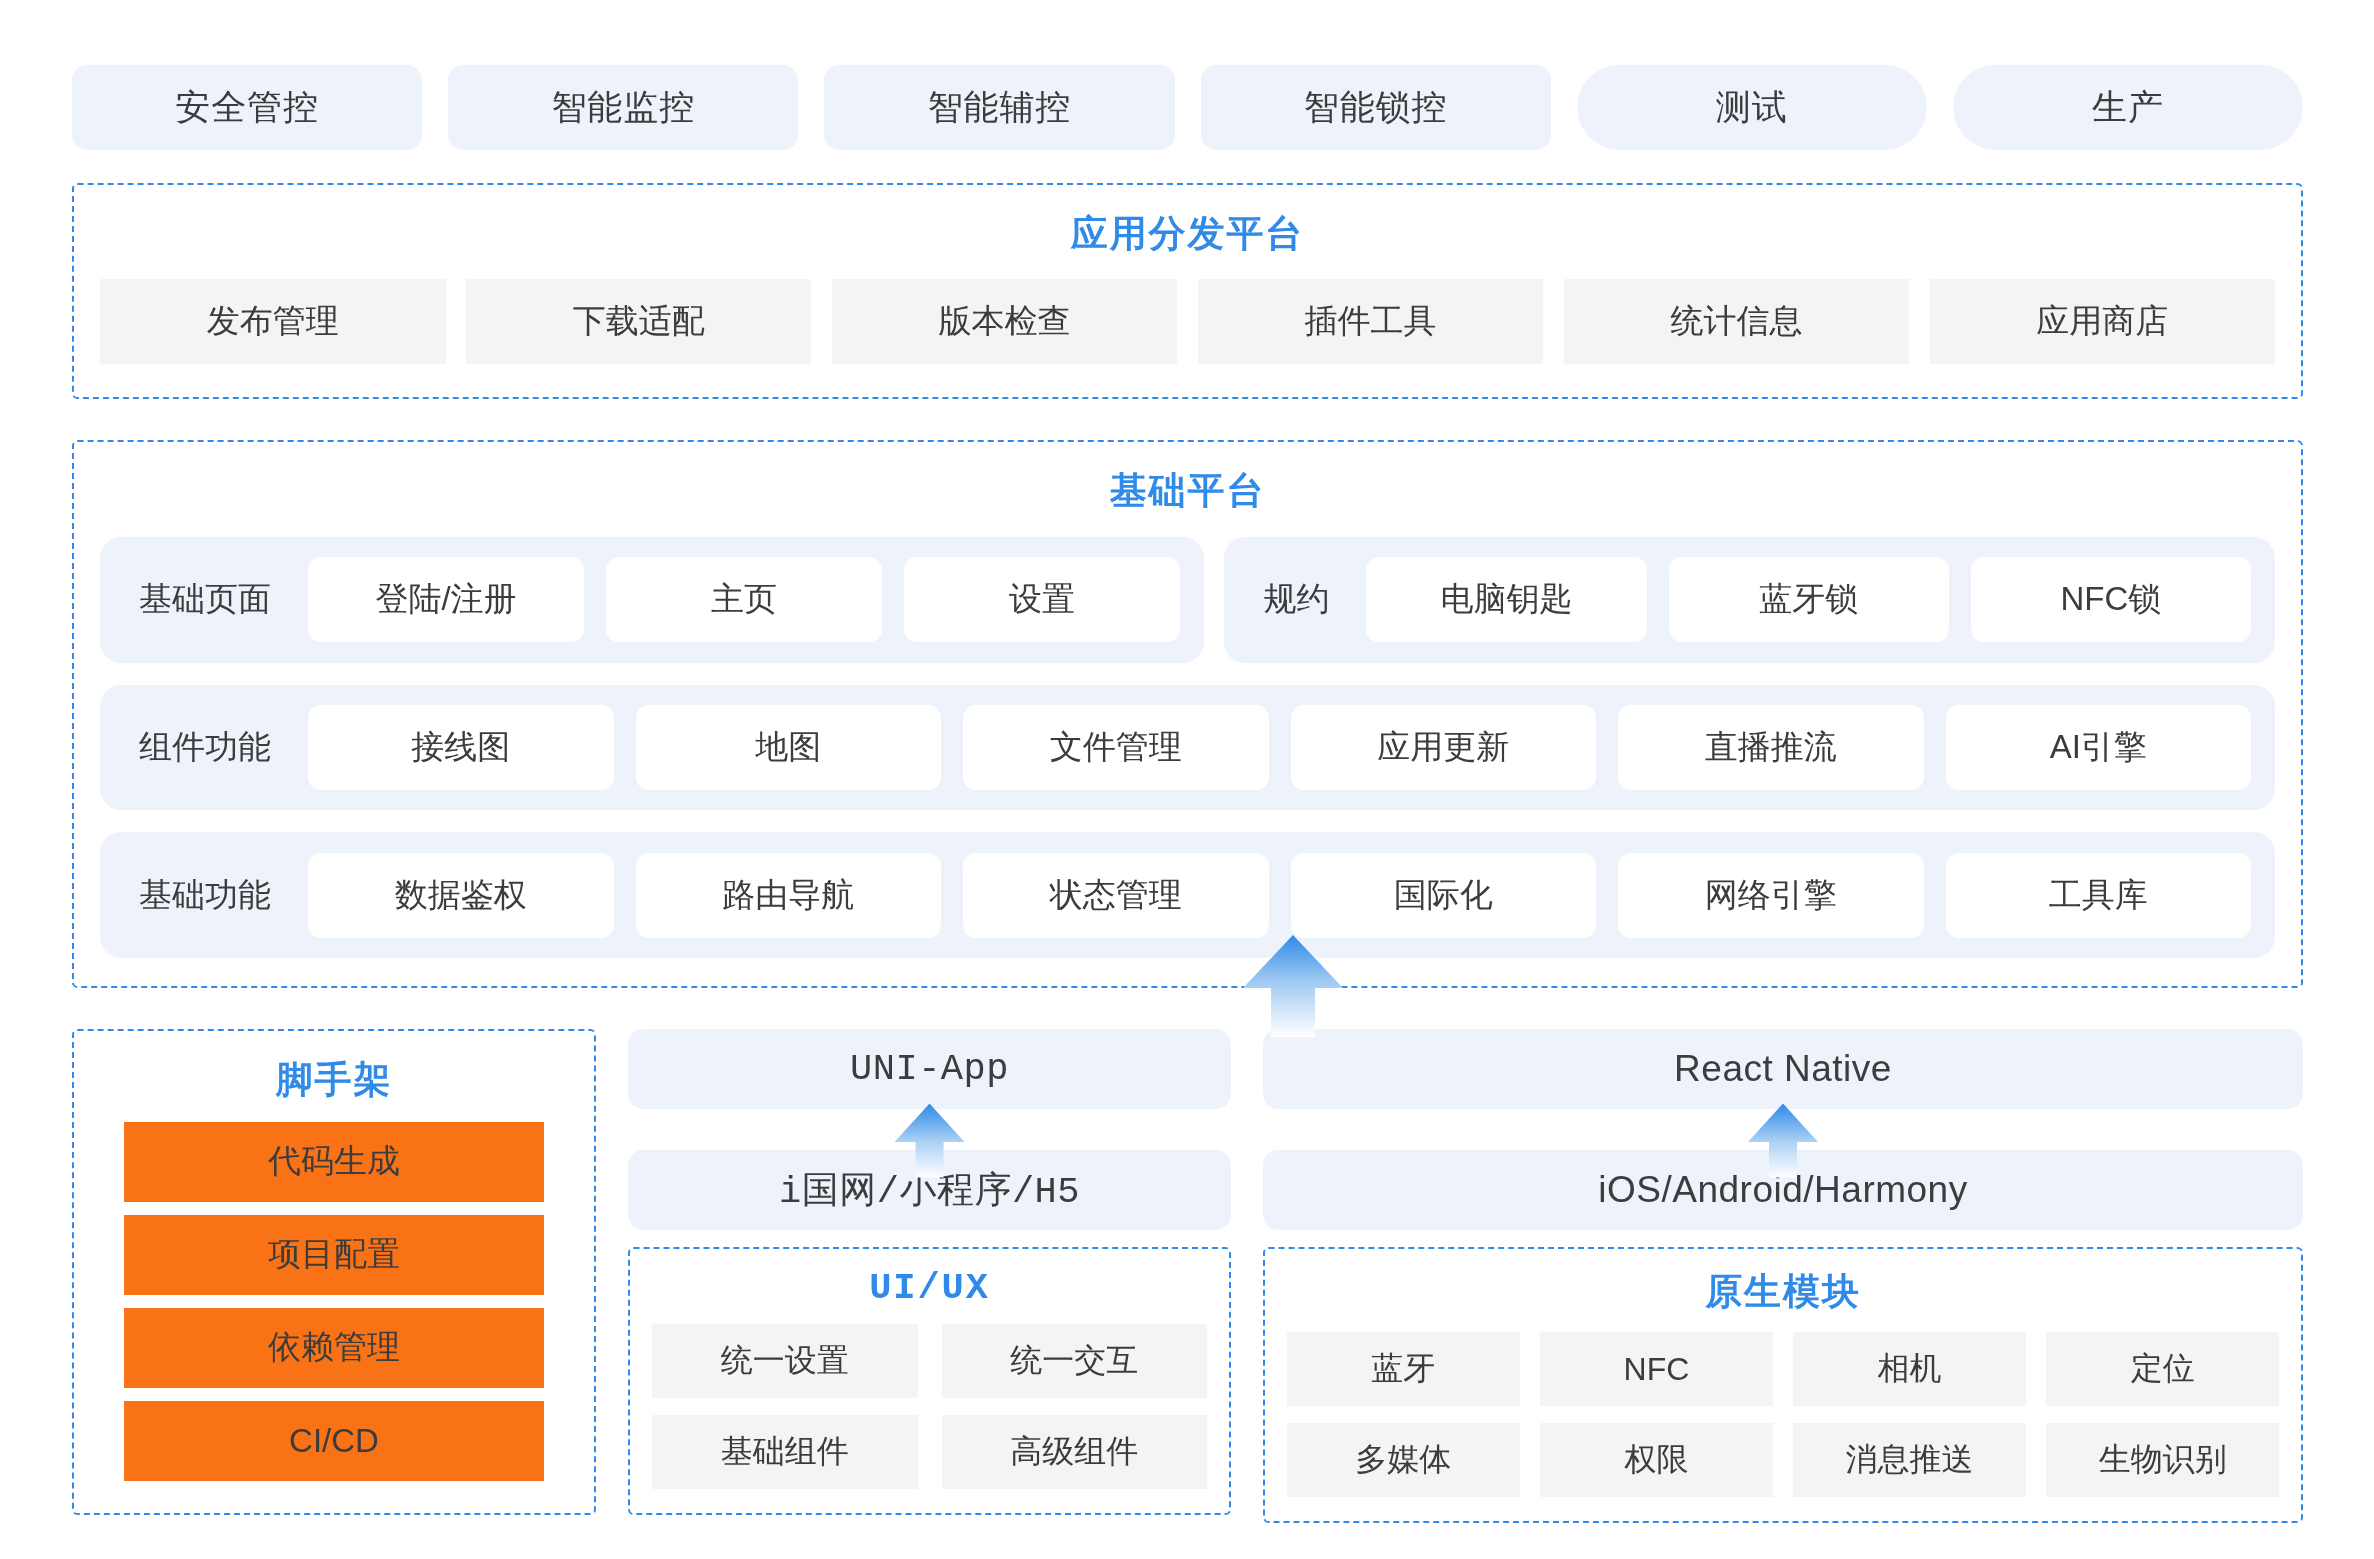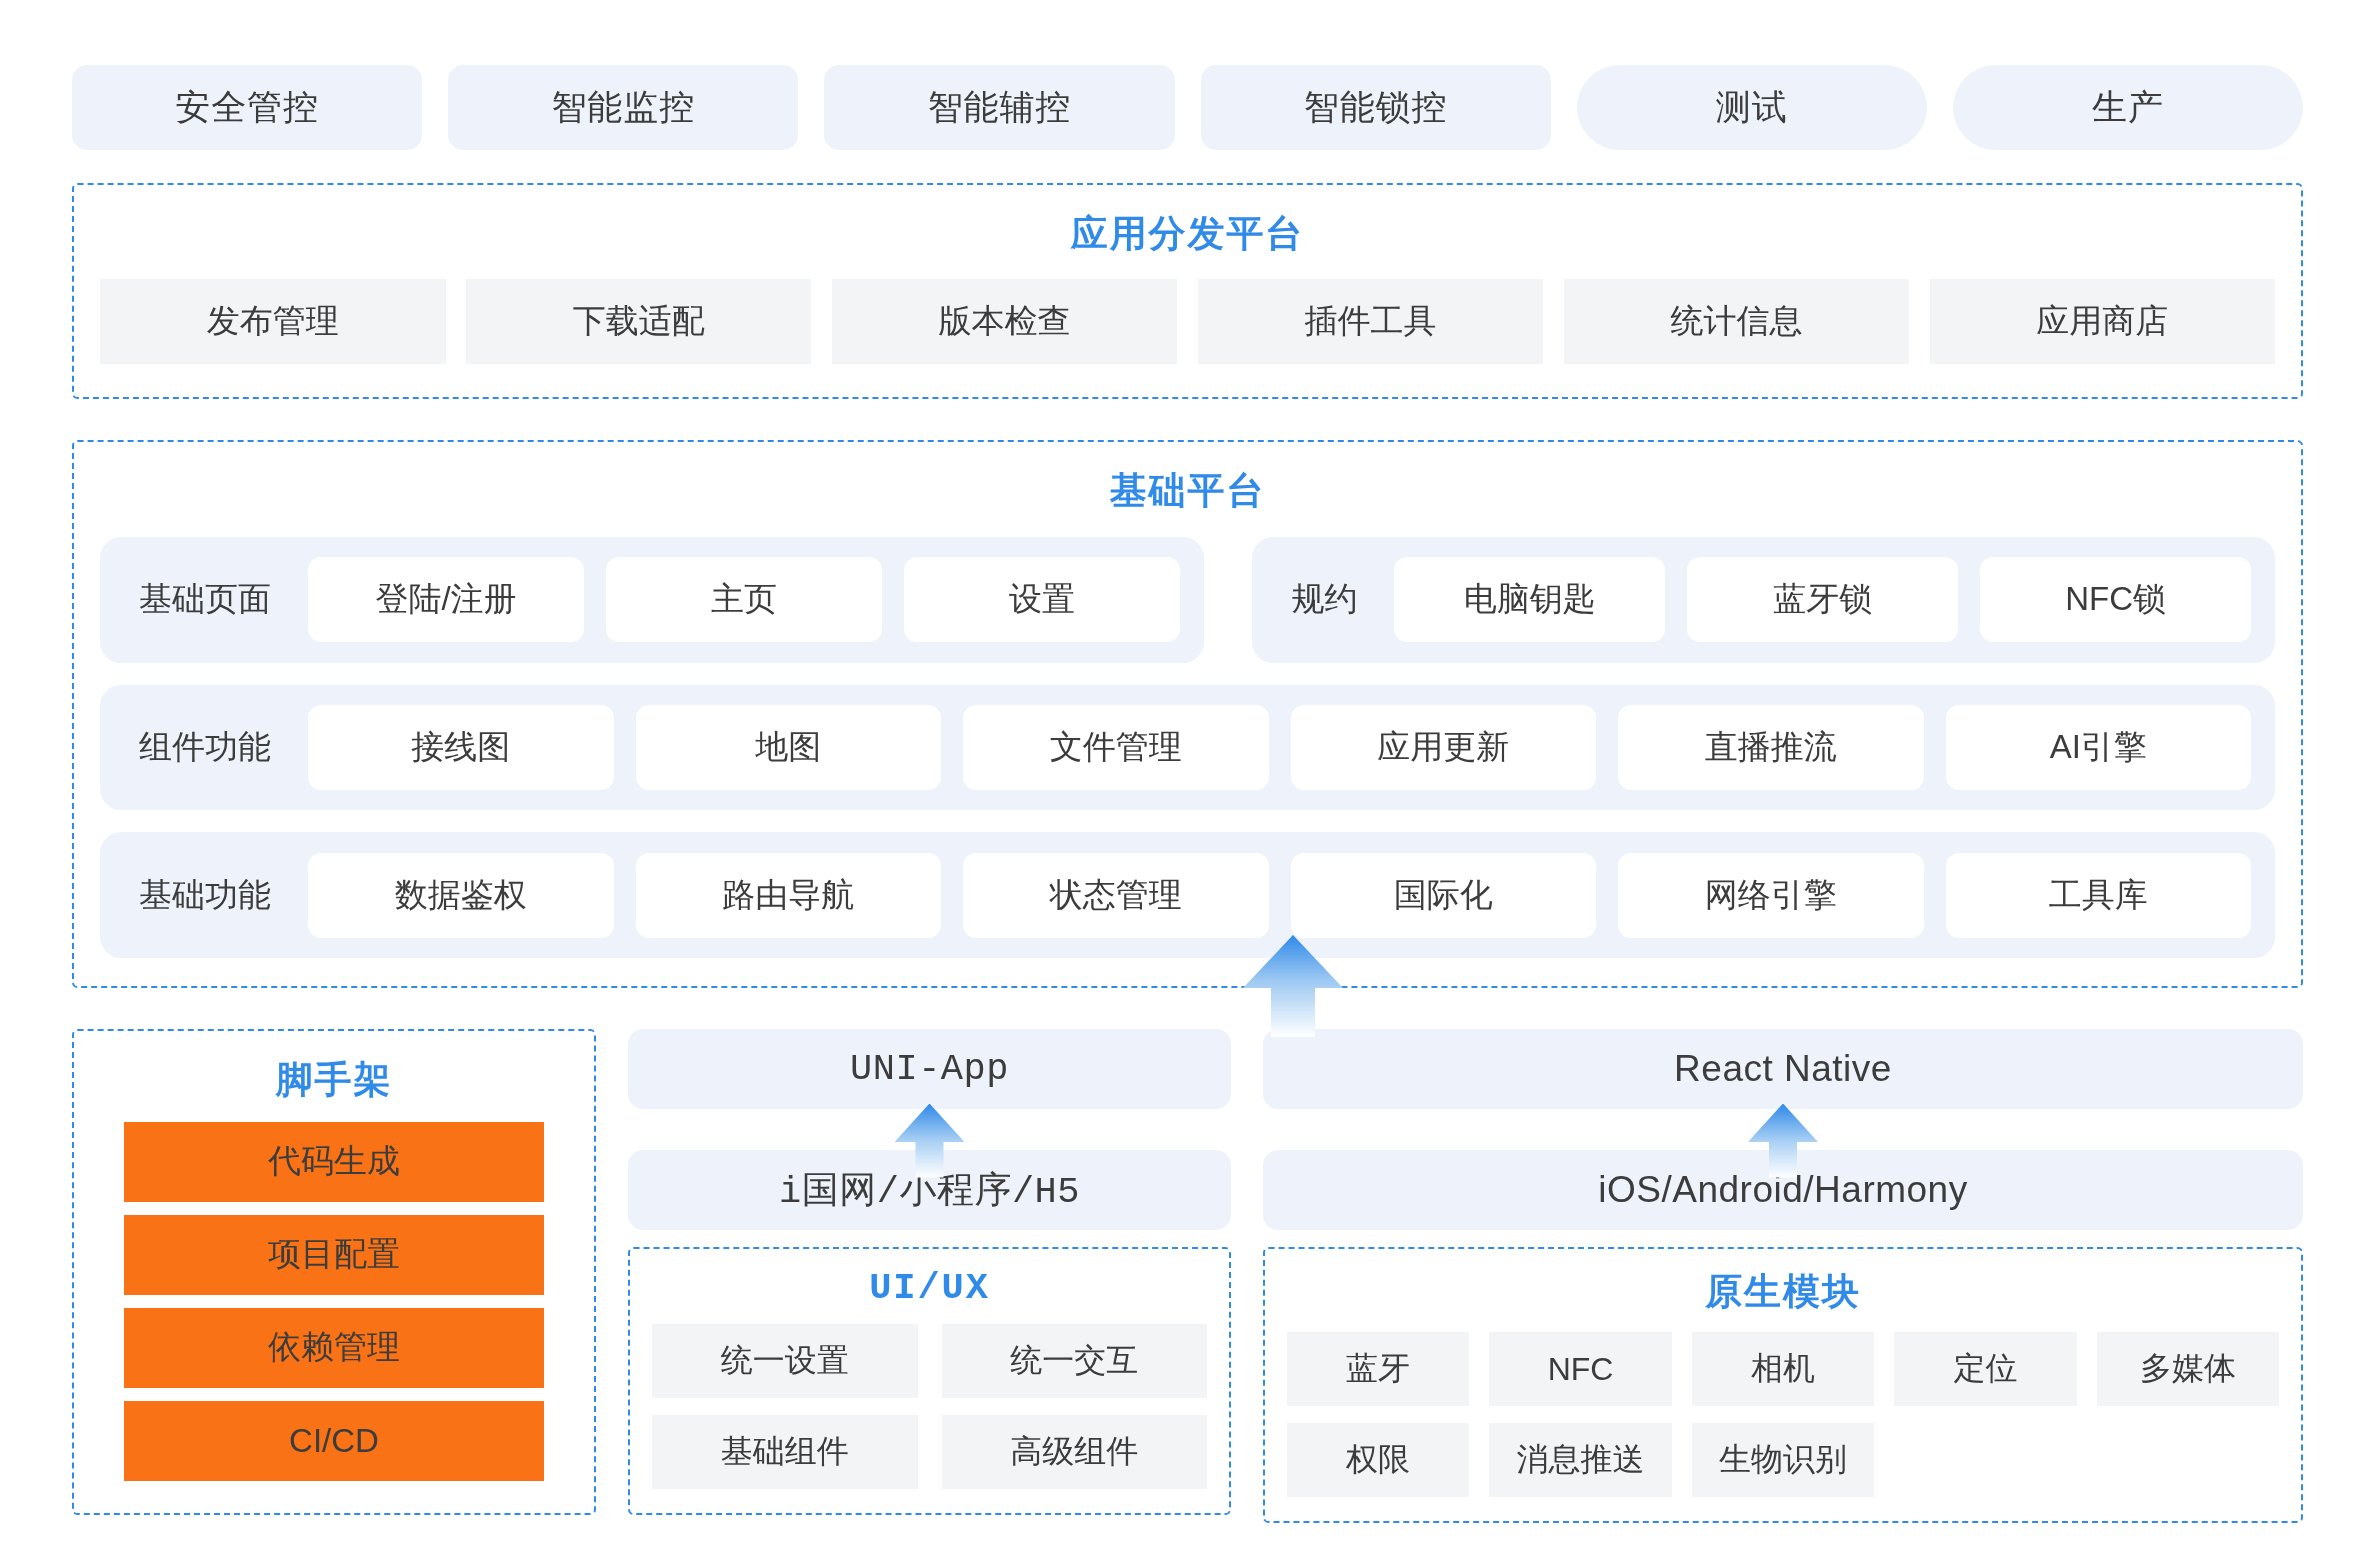--- a/index.html
+++ b/index.html
@@ -100,21 +100,21 @@
     align-items: center;
     justify-content: center;
     font-size: 33px;
     color: #3c3c3c;
     flex: 1 1 0;
     min-width: 0;
     white-space: nowrap;
     padding: 0 11px;
   }
   .grp.g-pages { flex: 0 0 1104px; }
-  .grp.g-proto { flex: 1 1 auto; margin-left: 28px; }
+  .grp.g-proto { flex: 1 1 auto; }
   .grp.g-full  { flex: 1 1 auto; }
 
   
   .big-arrow {
     position: absolute;
     left: 1243px;
     top: 935px;
     width: 100px;
     height: 102px;
     background: linear-gradient(to bottom, #2f8ae8 0%, #9ec9f2 45%, #ffffff 100%);
@@ -170,21 +170,21 @@
     transform: translateX(-50%);
     top: -5.6px;
     width: 70px;
     height: 74px;
     background: linear-gradient(to bottom, #2f8ae8 0%, #a9d0f4 50%, #ffffff 100%);
     clip-path: polygon(50% 0%, 100% 52%, 70% 52%, 70% 100%, 30% 100%, 30% 52%, 0% 52%);
   }
   .sub-panel { margin-top: 16.7px; padding: 0 22px 24px 22px; }
   .sub-panel .panel-title { padding: 18.6px 0 15px 0; }
   .grid2 { display: grid; grid-template-columns: 1fr 1fr; gap: 16.7px 24px; }
-  .grid4 { display: grid; grid-template-columns: repeat(5, 1fr); gap: 16.7px 20.4px; }
+  .grid4 { display: grid; grid-template-columns: repeat(4, 1fr); gap: 16.7px 20.4px; }
   .mini {
     background: #f3f4f5;
     height: 74px;
     display: flex;
     align-items: center;
     justify-content: center;
     font-size: 32px;
     color: #3c3c3c;
     white-space: nowrap;
   }

